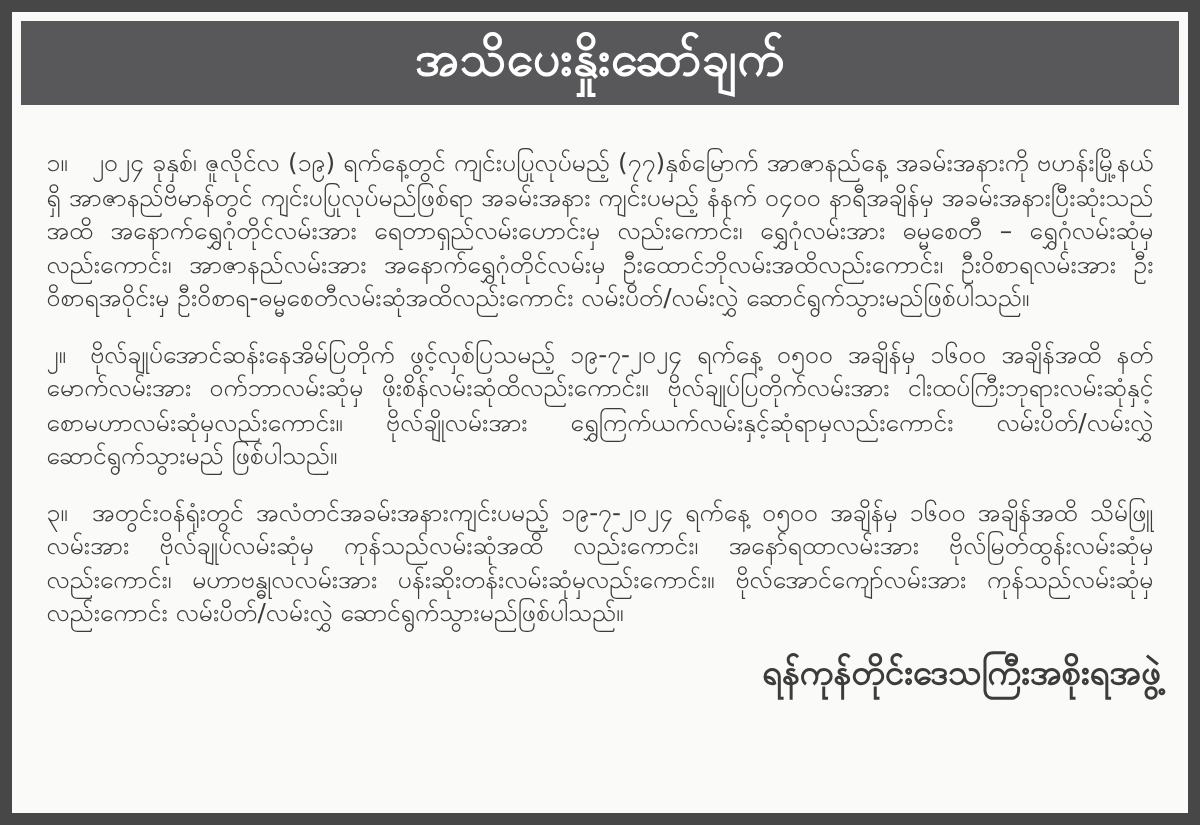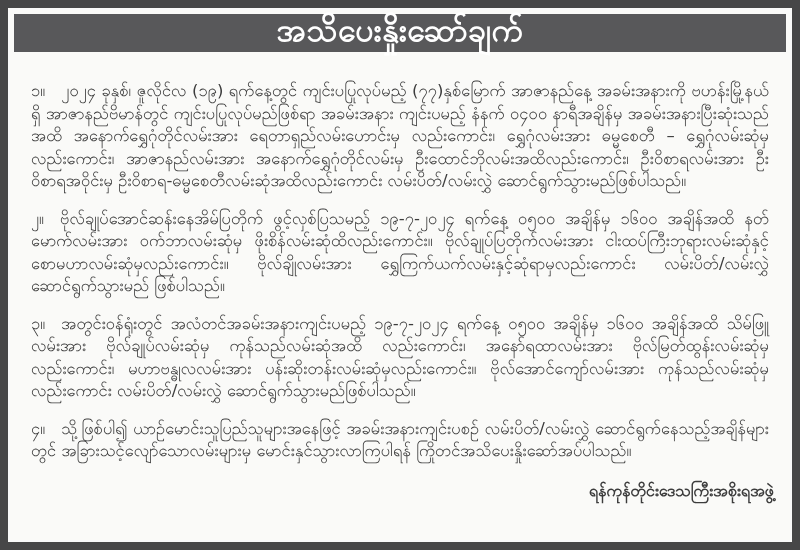--- a/index.html
+++ b/index.html
@@ -10,21 +10,21 @@
   body { background: var(--frame, #474747); overflow: hidden; }
 
   .doc-frame {
     position: absolute; inset: 0;
     border: 8px solid var(--frame, #474747);
     background: var(--page-bg, #fafaf8);
   }
 
   .notice-header {
     margin: 6px 6px 9px 6px;
-    height: 38px;
+    height: 56px;
     background: var(--header-bg, #58585a);
     display: flex; align-items: center; justify-content: center;
   }
   .notice-title {
     color: var(--header-text, #ffffff);
     font-size: 32px;
     font-weight: bold;
     letter-spacing: 0.5px;
     white-space: nowrap;
   }
@@ -40,39 +40,38 @@
   .paragraph-number {
     display: inline-block;
     margin-right: 16px;
     font-weight: normal;
   }
 
   .signature-line {
     padding: 2px 10px 0 0;
     text-align: right;
     font-weight: bold;
-    font-size: 16px;
+    font-size: 23px;
     color: var(--body-text, #3c3c3c);
   }
 </style>
 </head>
 <body>
 
 <div class="doc-frame">
 
   <div class="notice-header">
     <div class="notice-title">အသိပေးနှိုးဆော်ချက်</div>
   </div>
 
   <div class="notice-body">
 
     <p class="notice-paragraph"><span class="paragraph-number">၁။</span><span>၂၀၂၄ ခုနှစ်၊ ဇူလိုင်လ (၁၉) ရက်နေ့တွင် ကျင်းပပြုလုပ်မည့် (၇၇)နှစ်မြောက် အာဇာနည်နေ့ အခမ်းအနားကို ဗဟန်းမြို့နယ်ရှိ အာဇာနည်ဗိမာန်တွင် ကျင်းပပြုလုပ်မည်ဖြစ်ရာ အခမ်းအနား ကျင်းပမည့် နံနက် ၀၄၀၀ နာရီအချိန်မှ အခမ်းအနားပြီးဆုံးသည်အထိ အနောက်ရွှေဂုံတိုင်လမ်းအား ရေတာရှည်လမ်းဟောင်းမှ လည်းကောင်း၊ ရွှေဂုံလမ်းအား ဓမ္မစေတီ – ရွှေဂုံလမ်းဆုံမှလည်းကောင်း၊ အာဇာနည်လမ်းအား အနောက်ရွှေဂုံတိုင်လမ်းမှ ဦးထောင်ဘိုလမ်းအထိလည်းကောင်း၊ ဦးဝိစာရလမ်းအား ဦးဝိစာရအဝိုင်းမှ ဦးဝိစာရ-ဓမ္မစေတီလမ်းဆုံအထိလည်းကောင်း လမ်းပိတ်/လမ်းလွှဲ ဆောင်ရွက်သွားမည်ဖြစ်ပါသည်။</span></p>
 
     <p class="notice-paragraph"><span class="paragraph-number">၂။</span><span>ဗိုလ်ချုပ်အောင်ဆန်းနေအိမ်ပြတိုက် ဖွင့်လှစ်ပြသမည့် ၁၉-၇-၂၀၂၄ ရက်နေ့ ၀၅၀၀ အချိန်မှ ၁၆၀၀ အချိန်အထိ နတ်မောက်လမ်းအား ဝက်ဘာလမ်းဆုံမှ ဖိုးစိန်လမ်းဆုံထိလည်းကောင်း။ ဗိုလ်ချုပ်ပြတိုက်လမ်းအား ငါးထပ်ကြီးဘုရားလမ်းဆုံနှင့် စောမဟာလမ်းဆုံမှလည်းကောင်း။ ဗိုလ်ချိုလမ်းအား ရွှေကြက်ယက်လမ်းနှင့်ဆုံရာမှလည်းကောင်း လမ်းပိတ်/လမ်းလွှဲ ဆောင်ရွက်သွားမည် ဖြစ်ပါသည်။</span></p>
 
     <p class="notice-paragraph"><span class="paragraph-number">၃။</span><span>အတွင်းဝန်ရုံးတွင် အလံတင်အခမ်းအနားကျင်းပမည့် ၁၉-၇-၂၀၂၄ ရက်နေ့ ၀၅၀၀ အချိန်မှ ၁၆၀၀ အချိန်အထိ သိမ်ဖြူလမ်းအား ဗိုလ်ချုပ်လမ်းဆုံမှ ကုန်သည်လမ်းဆုံအထိ လည်းကောင်း၊ အနော်ရထာလမ်းအား ဗိုလ်မြတ်ထွန်းလမ်းဆုံမှလည်းကောင်း၊ မဟာဗန္ဓုလလမ်းအား ပန်းဆိုးတန်းလမ်းဆုံမှလည်းကောင်း။ ဗိုလ်အောင်ကျော်လမ်းအား ကုန်သည်လမ်းဆုံမှလည်းကောင်း လမ်းပိတ်/လမ်းလွှဲ ဆောင်ရွက်သွားမည်ဖြစ်ပါသည်။</span></p>
 
-    <p class="notice-paragraph"><span class="paragraph-number">၄။</span><span>သို့ဖြစ်ပါ၍ ယာဉ်မောင်းသူပြည်သူများအနေဖြင့် အခမ်းအနားကျင်းပစဉ် လမ်းပိတ်/လမ်းလွှဲ ဆောင်ရွက်နေသည့်အချိန်များတွင် အခြားသင့်လျော်သောလမ်းများမှ မောင်းနှင်သွားလာကြပါရန် ကြိုတင်အသိပေးနှိုးဆော်အပ်ပါသည်။</span></p>
 
     <div class="signature-line">ရန်ကုန်တိုင်းဒေသကြီးအစိုးရအဖွဲ့</div>
 
   </div>
 </div>
 
 </body></html>

